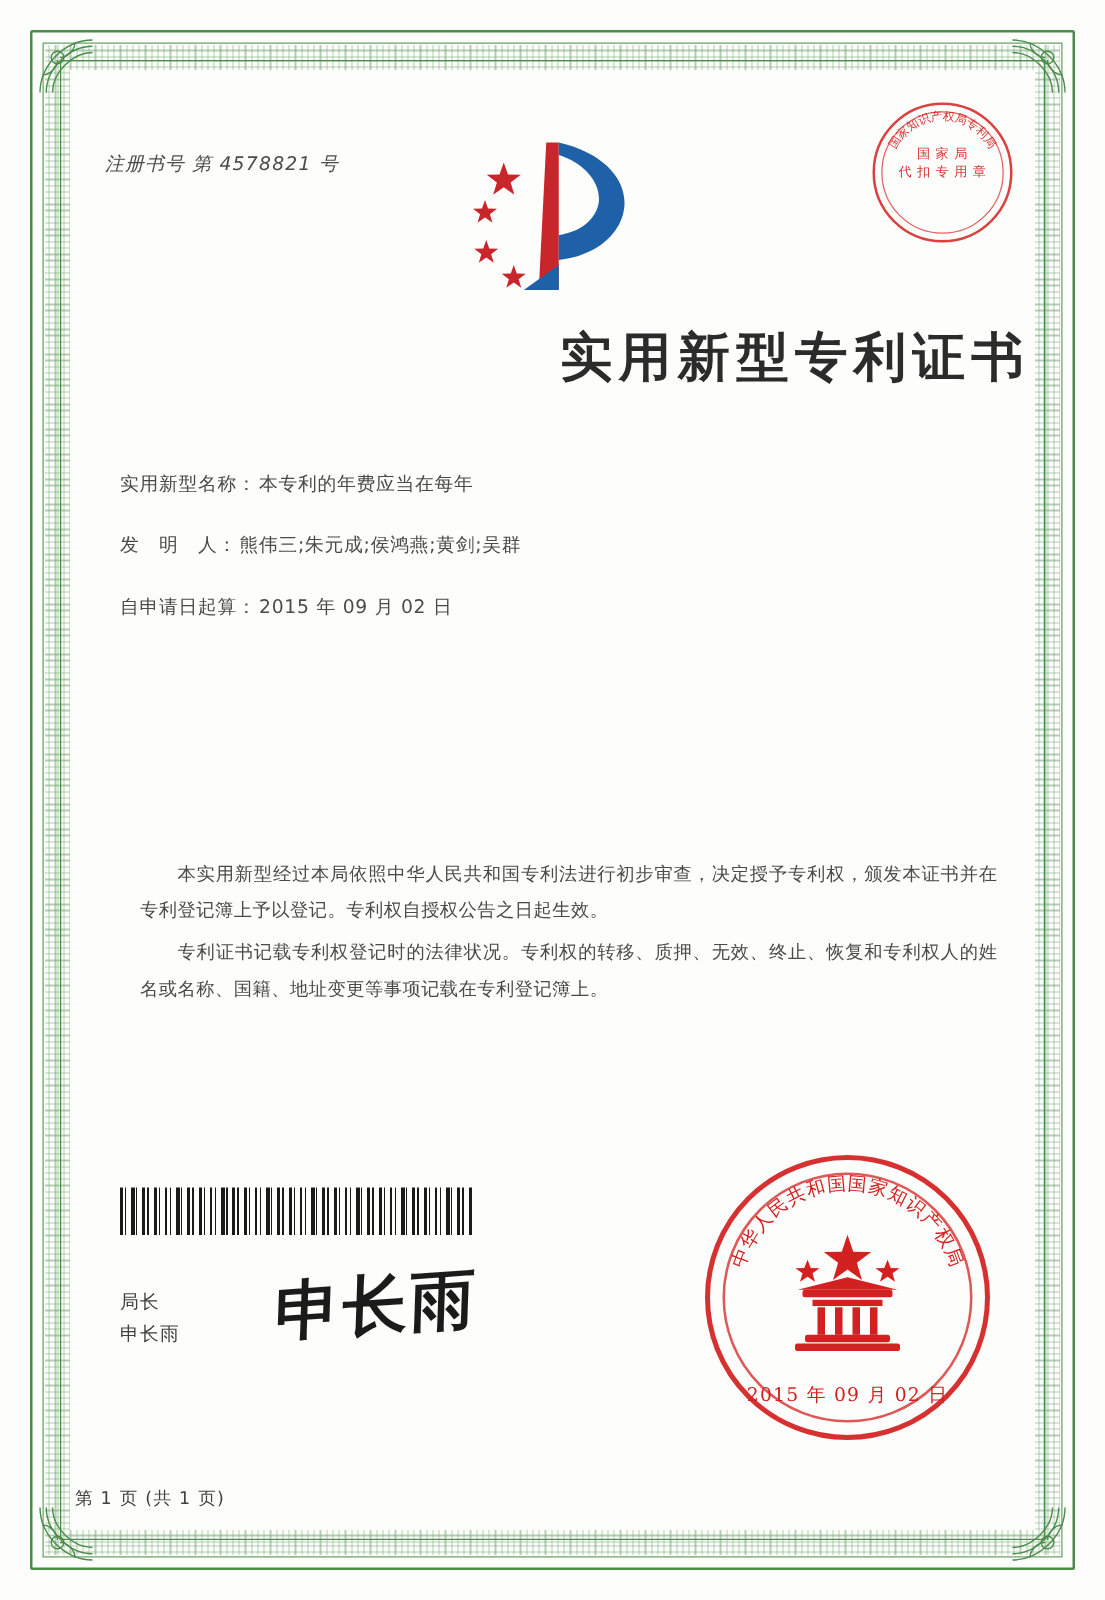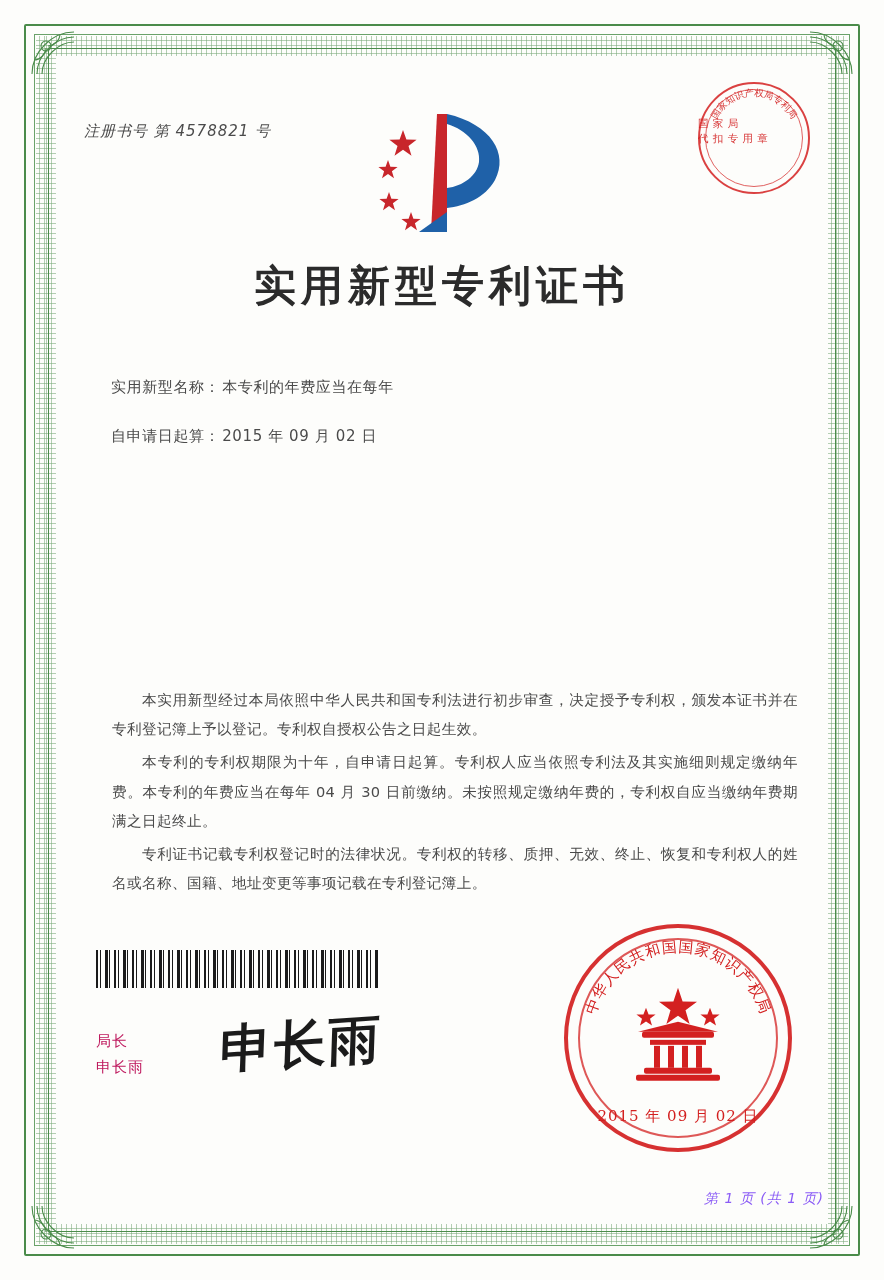--- a/index.html
+++ b/index.html
@@ -114,20 +114,21 @@
     position: absolute;
     inset: 7px;
     border: 1px solid #d32020;
     border-radius: 50%;
     opacity: .7;
   }
   .seal-top .center-text {
     position: absolute;
     left: 0; right: 0;
     top: 34px;
+    text-align: center;
     color: #d32020;
     font-size: 10.5px;
     line-height: 1.45;
     letter-spacing: .5px;
     opacity: .9;
     font-family: "DejaVu Serif", "Liberation Serif", serif;
   }
   .seal-top .arc {
     position: absolute;
     inset: 0;
@@ -137,21 +138,21 @@
   .seal-top .arc text {
     font-size: 9.4px;
     font-family: "DejaVu Serif", "Liberation Serif", serif;
     fill: #d32020;
   }
 
   .cert-title {
     position: absolute;
     left: 0; right: 0;
     top: 198px;
-    text-align: center;
+    text-align: right;
     font-family: "DejaVu Serif", "Liberation Serif", serif;
     font-size: 42px;
     font-weight: 700;
     letter-spacing: 5px;
     color: #2b2b2b;
   }
 
   .fields {
     position: absolute;
     left: 36px;
@@ -160,21 +161,21 @@
   }
   .field-row {
     display: flex;
     align-items: baseline;
     margin-bottom: 30px;
     font-size: 15px;
     color: #4a4a4a;
     letter-spacing: .6px;
     white-space: nowrap;
   }
-  .field-row .label { flex: 0 0 auto; margin-left: 15px; }
+  .field-row .label { flex: 0 0 auto; }
   .field-row .value { margin-left: 2px; }
 
   .paras {
     position: absolute;
     left: 36px;
     right: 26px;
     top: 625px;
     font-size: 14.6px;
     line-height: 2.0;
     color: #4a4a4a;
@@ -200,21 +201,21 @@
       #1a1a1a 13px 14px, #fdfdfb 14px 18px);
   }
 
   
   .sign-block {
     position: absolute;
     left: 36px;
     top: 968px;
     font-size: 15px;
     line-height: 1.75;
-    color: #be185d;
+    color: #404040;
     letter-spacing: 1px;
   }
   .signature {
     position: absolute;
     left: 160px;
     top: 950px;
     font-family: "DejaVu Serif", "Liberation Serif", serif;
     font-size: 52px;
     color: #1b1b1b;
     letter-spacing: 2px;
@@ -265,25 +266,24 @@
     color: #d32020;
     font-size: 15px;
     letter-spacing: 1px;
     font-family: "DejaVu Serif", "Liberation Serif", serif;
   }
 
   .page-footer {
     position: absolute;
     left: 0; right: 0;
     bottom: 12px;
-    text-align: right;
+    text-align: left;
     font-size: 14px;
-    color: #8b5cf6;
+    color: #404040;
     letter-spacing: 1px;
-    font-style: italic;
   }
 </style>
 </head>
 <body>
 
 <div class="page">
 
   <div class="border-outer"></div>
   <div class="guilloche"></div>
   <div class="border-mid"></div>
@@ -375,28 +375,31 @@
     </div>
 
     <div class="cert-title">实用新型专利证书</div>
 
     <div class="fields">
       <div class="field-row">
         <span class="label">实用新型名称：</span>
         <span class="value">本专利的年费应当在每年</span>
       </div>
       <div class="field-row">
+        <span class="label">发　明　人：</span>
+        <span class="value">熊伟三;朱元成;侯鸿燕;黄剑;吴群</span>
+      </div>
+      <div class="field-row">
         <span class="label">自申请日起算：</span>
         <span class="value">2015 年 09 月 02 日</span>
       </div>
     </div>
 
     <div class="paras">
       <p>本实用新型经过本局依照中华人民共和国专利法进行初步审查，决定授予专利权，颁发本证书并在专利登记簿上予以登记。专利权自授权公告之日起生效。</p>
-      <p>本专利的专利权期限为十年，自申请日起算。专利权人应当依照专利法及其实施细则规定缴纳年费。本专利的年费应当在每年 04 月 30 日前缴纳。未按照规定缴纳年费的，专利权自应当缴纳年费期满之日起终止。</p>
       <p>专利证书记载专利权登记时的法律状况。专利权的转移、质押、无效、终止、恢复和专利权人的姓名或名称、国籍、地址变更等事项记载在专利登记簿上。</p>
     </div>
 
     <div class="barcode"></div>
 
     <div class="sign-block">
       <div>局长</div>
       <div>申长雨</div>
     </div>
     <div class="signature">申长雨</div>

